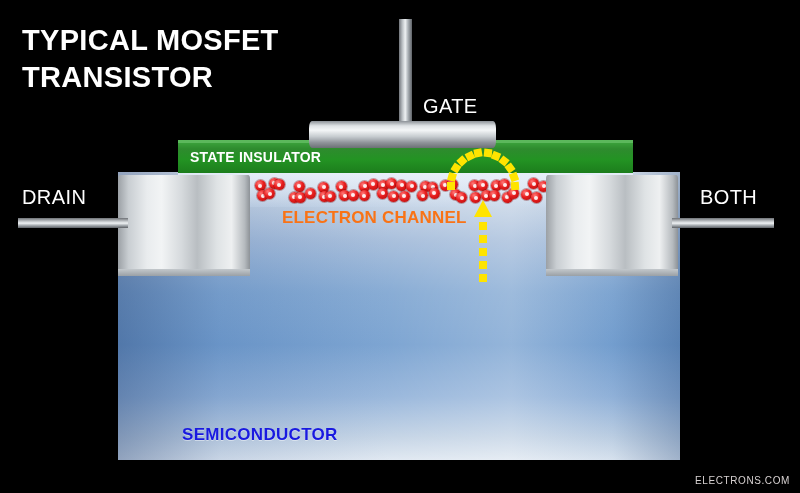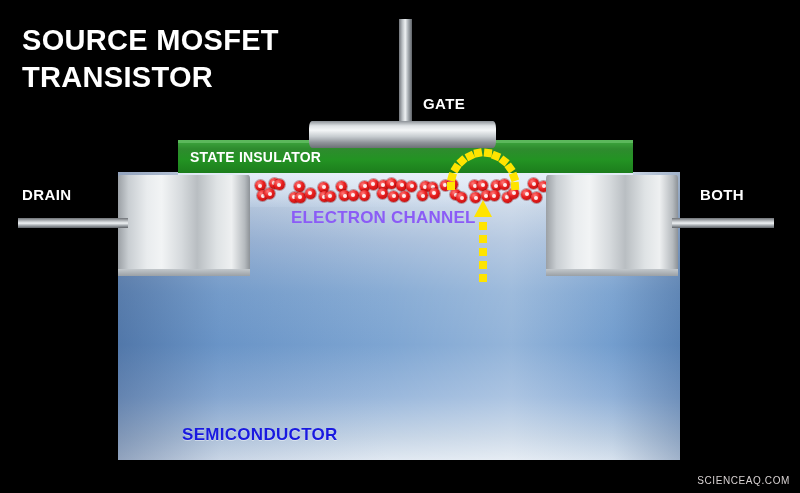--- a/index.html
+++ b/index.html
@@ -6,21 +6,21 @@
   body{width:800px;height:493px;overflow:hidden;
        font-family:"Liberation Sans",sans-serif;}
   #stage{position:relative;width:800px;height:493px;background:#000;}
 
   
   #title{position:absolute;left:22px;top:22px;width:420px;
          color:#fff;font-size:29px;font-weight:700;line-height:1.28;
          letter-spacing:.3px;}
 
   
-  .term-label{position:absolute;color:#fff;font-size:15px;font-weight:700;
+  .term-label{position:absolute;color:#fff;font-size:20px;font-weight:400;
               letter-spacing:.4px;}
   #lbl-source{left:22px;top:186px;}
   #lbl-drain{left:700px;top:186px;}
   #lbl-gate{left:423px;top:95px;}
 
   
   .wire{position:absolute;height:10px;
         background:linear-gradient(to bottom,#6e7176 0%,#cfd3d6 38%,#eef1f3 52%,#9aa0a5 78%,#5d6166 100%);}
   #wire-source{left:18px;top:218px;width:110px;}
   #wire-drain{left:672px;top:218px;width:102px;}
@@ -72,21 +72,21 @@
      background:linear-gradient(to bottom,#c3c8cc,#9aa0a5);}
   #base-source{left:118px;top:269px;width:132px;}
   #base-drain{left:546px;top:269px;width:132px;}
 
   
   .edot{position:absolute;width:11px;height:11px;border-radius:50%;
      background:radial-gradient(circle at 36% 32%,#ff7a7a 0%,#e81d1d 45%,#a80d0d 100%);
      box-shadow:0 0 0 1px rgba(120,0,0,.35);}
   .edot::after{content:"";position:absolute;left:3.5px;top:3.5px;
      width:4px;height:4px;border-radius:50%;background:#fff;opacity:.9;}
-  #channel-label{position:absolute;left:291px;top:208px;color:#8b5cf6;
+  #channel-label{position:absolute;left:282px;top:208px;color:#f97316;
      font-size:17px;font-weight:700;letter-spacing:.2px;}
 
   
   .ydash{position:absolute;width:8px;height:8px;background:#ffe400;}
   #arrow-head{position:absolute;left:474px;top:200px;width:0;height:0;
      border-left:9px solid transparent;border-right:9px solid transparent;
      border-bottom:17px solid #ffe400;}
 
   
   #callout{position:absolute;left:395px;top:284px;width:205px;height:166px;
@@ -96,21 +96,21 @@
 
   
   #watermark{position:absolute;right:10px;bottom:7px;color:#d8d2d2;
      font-size:10px;letter-spacing:.6px;}
 </style>
 </head>
 <body>
 
 <div id="stage">
 
-  <div id="title">SOURCE MOSFET TRANSISTOR</div>
+  <div id="title">TYPICAL MOSFET TRANSISTOR</div>
 
   <div id="body-block"></div>
   <div id="body-sheen"></div>
   <div id="channel-band"></div>
 
   <div id="oxide-top"></div>
   <div id="oxide"></div>
   <div id="oxide-label">STATE INSULATOR</div>
 
   <div id="dots">
@@ -199,14 +199,14 @@
   <div class="wire" id="wire-source"></div>
   <div class="wire" id="wire-drain"></div>
 
   <div class="term-label" id="lbl-source">DRAIN</div>
   <div class="term-label" id="lbl-drain">BOTH</div>
   <div class="term-label" id="lbl-gate">GATE</div>
 
   <div id="semiconductor-label">SEMICONDUCTOR</div>
 
 
-  <div id="watermark">SCIENCEAQ.COM</div>
+  <div id="watermark">ELECTRONS.COM</div>
 </div>
 
 </body></html>

